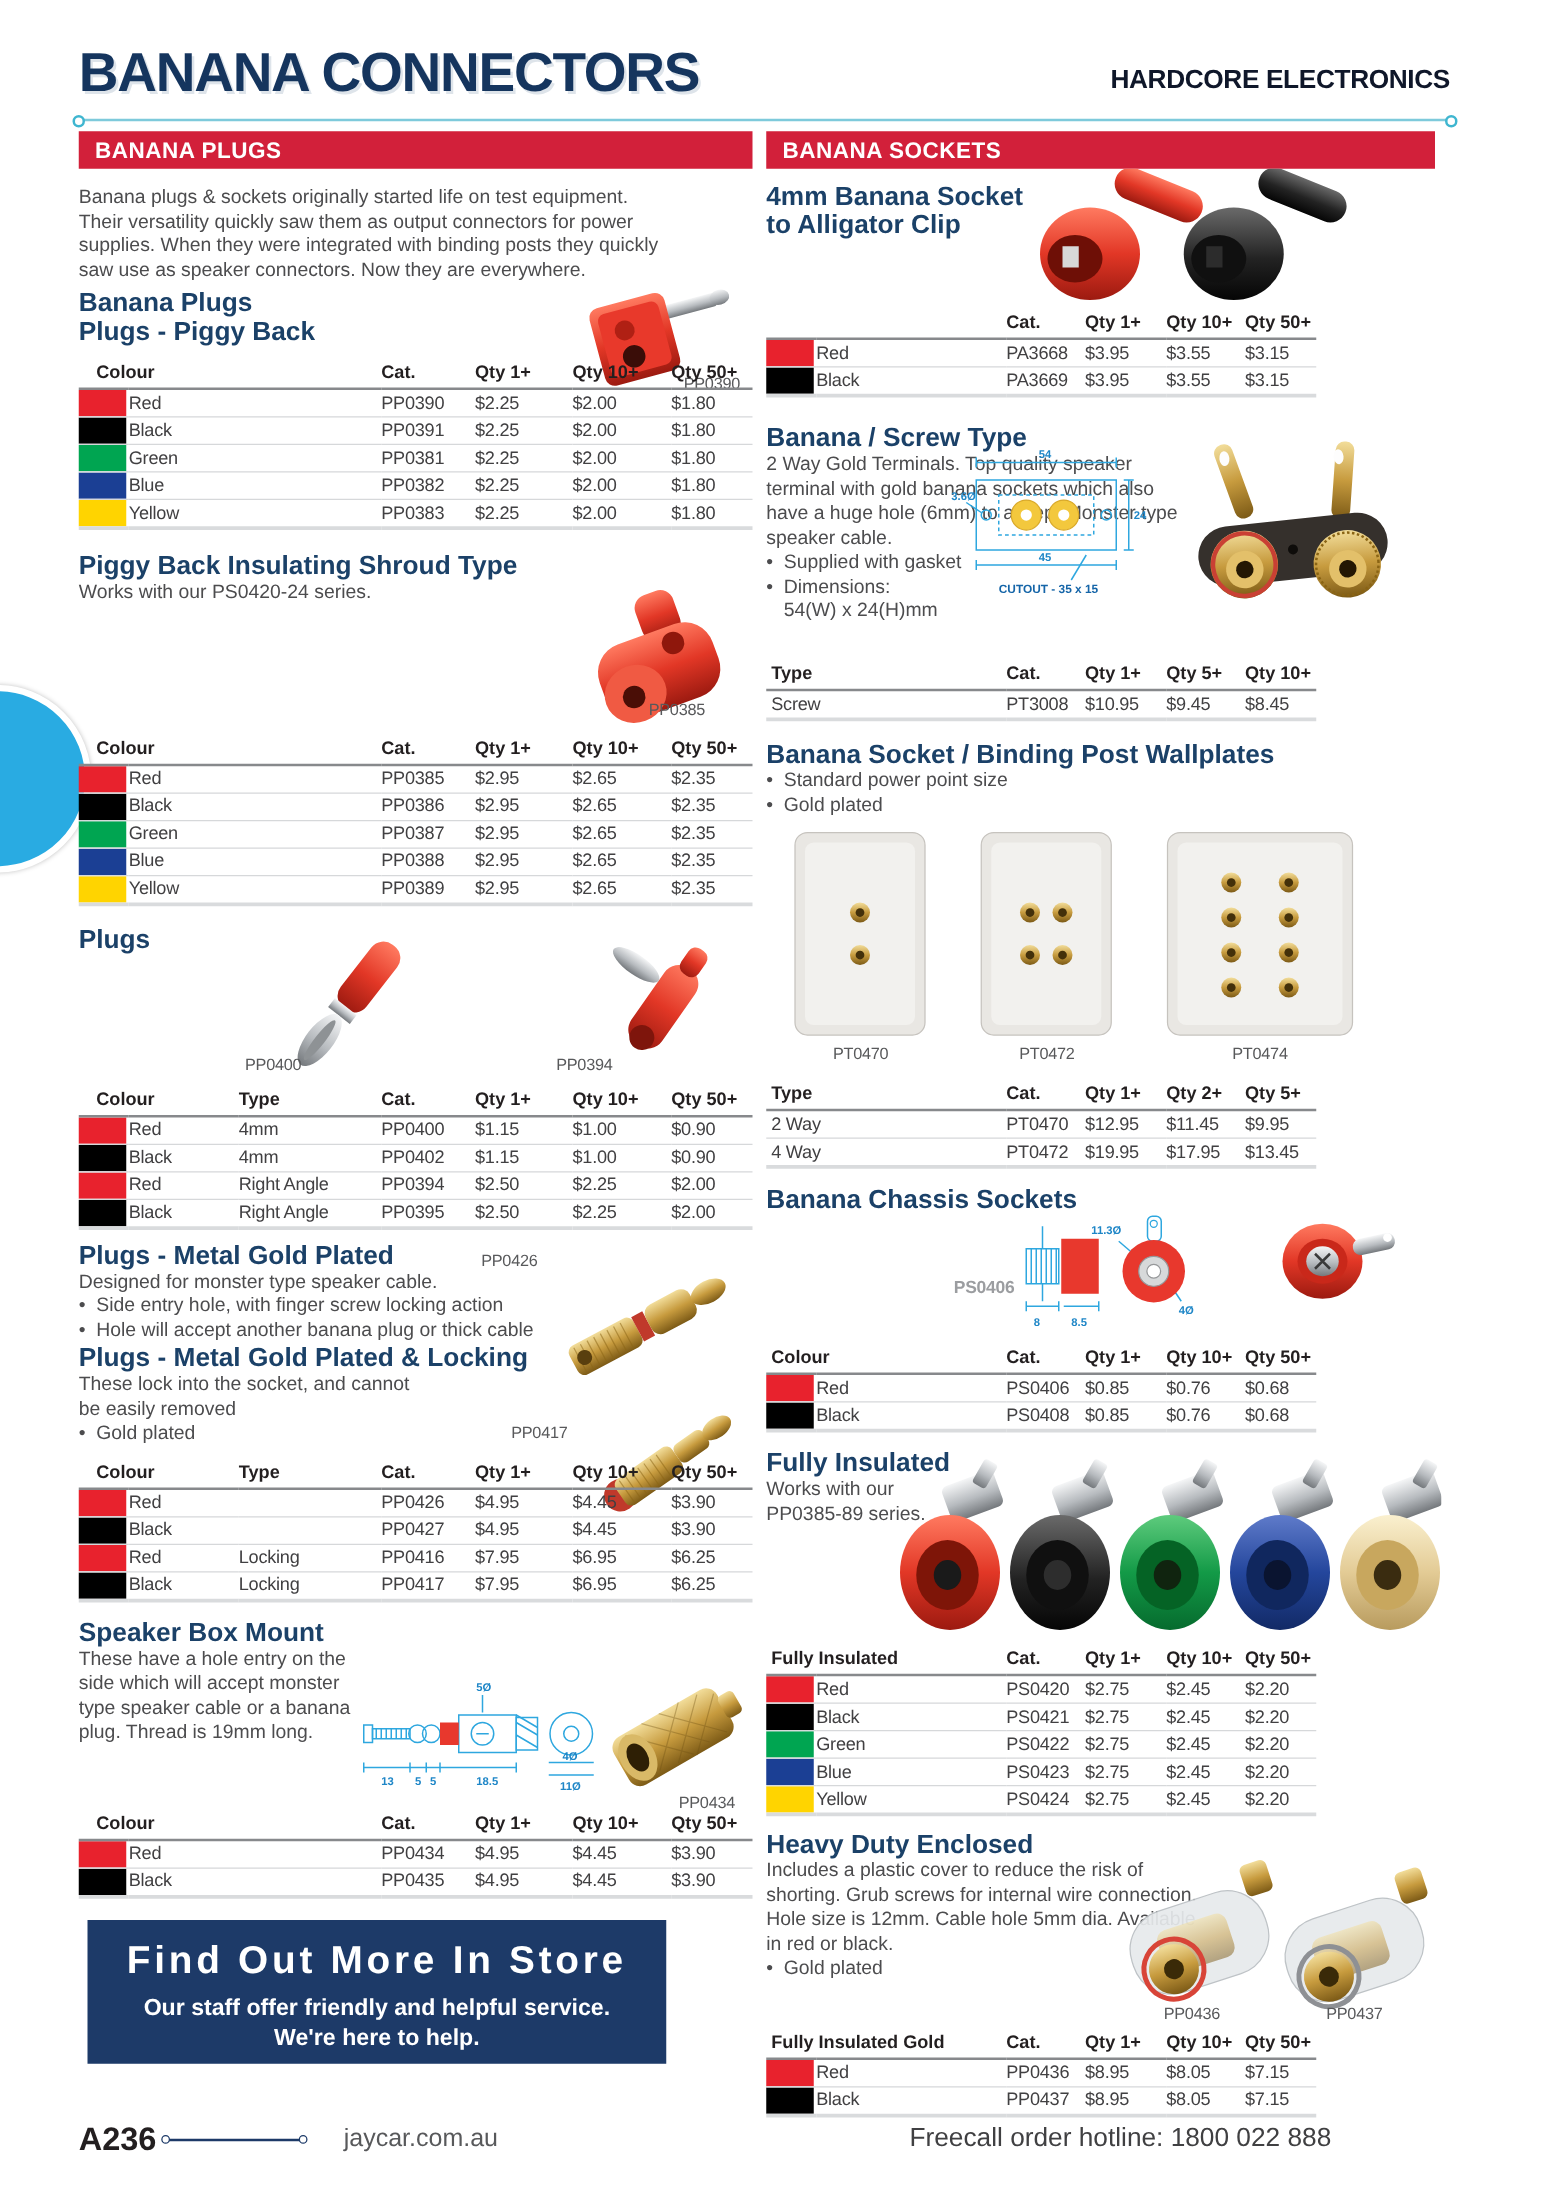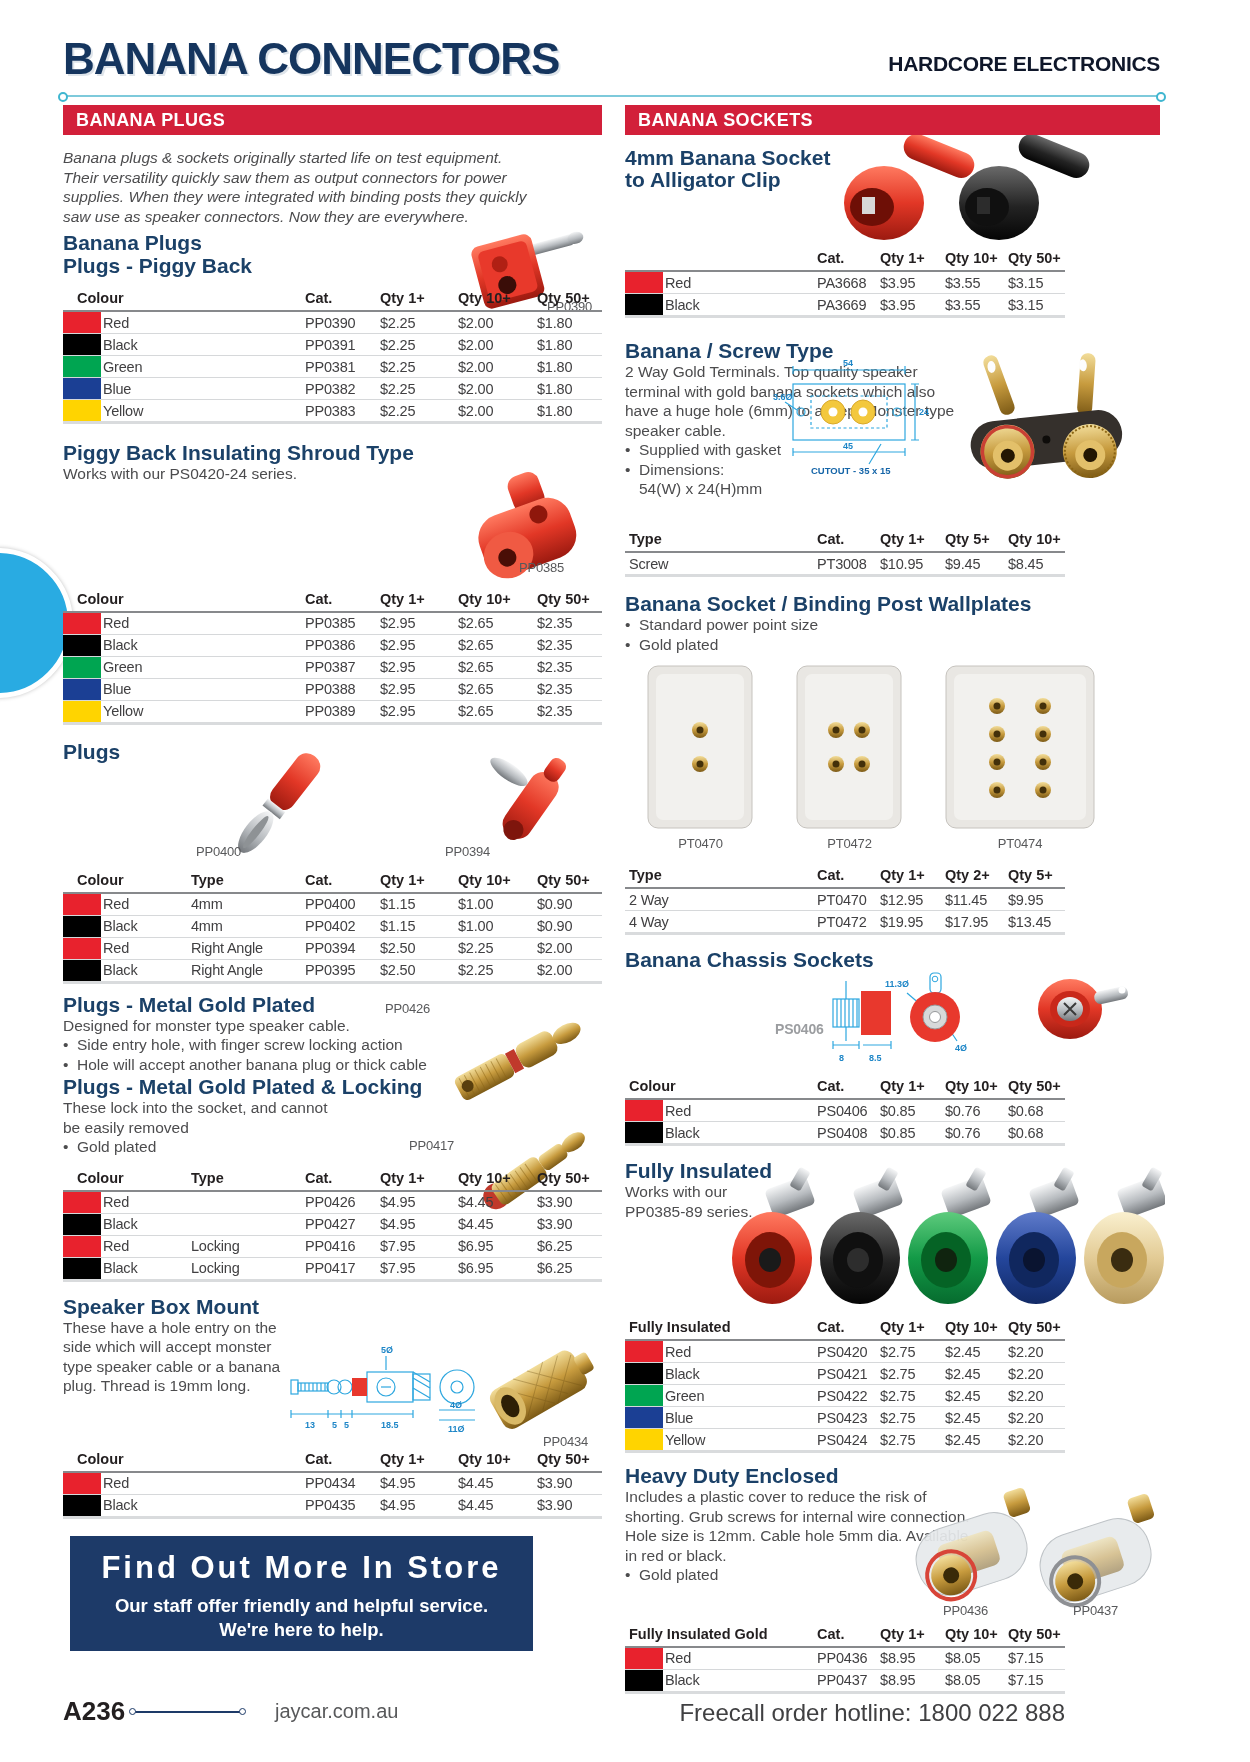--- a/index.html
+++ b/index.html
@@ -10,21 +10,21 @@
   .main-title{position:absolute;left:63px;top:34px;font-size:44px;font-weight:800;
     color:#15355e;letter-spacing:-1px;text-shadow:2px 2px 0 rgba(160,178,196,.35);}
   .brand{position:absolute;right:90px;top:52px;font-size:21px;font-weight:800;color:#0f172a;letter-spacing:-.3px;}
   .rule{position:absolute;left:66px;right:92px;top:95px;height:2px;background:#7ecadb;}
   .rule::before,.rule::after{content:"";position:absolute;top:-3px;width:6px;height:6px;border:2px solid #3fb6d0;
     background:#fff;border-radius:50%;}
   .rule::before{left:-8px}.rule::after{right:-8px}
   .side-tab{position:absolute;left:-77px;top:548px;width:140px;height:140px;border-radius:50%;
     background:#29abe2;border:5px solid #fff;box-shadow:0 0 4px rgba(0,0,0,.25);}
   
-  .cols{position:absolute;left:63px;top:105px;width:1097px;display:flex;gap:23px;}
+  .cols{position:absolute;left:63px;top:105px;width:1097px;display:flex;gap:11px;}
   .col-l{width:539px;position:relative;}
   .col-r{width:535px;position:relative;}
   .banner{height:30px;background:#d2203a;color:#fff;font-size:18px;font-weight:800;
     letter-spacing:.4px;line-height:30px;padding-left:13px;box-sizing:border-box;}
   h2{font-size:21px;font-weight:800;color:#1b4168;margin:0;line-height:22px;}
   p{margin:0;font-size:15.5px;line-height:19.5px;color:#4c4c4e;}
   .bullet{position:relative;padding-left:14px;}
   .bullet::before{content:"•";position:absolute;left:0;}
   .bullet-cont{padding-left:14px;}
   .img-label{font-size:13px;color:#58595b;letter-spacing:-.2px;}
@@ -49,21 +49,21 @@
   .promo .l1{color:#fff;font-size:31px;font-weight:800;letter-spacing:3px;}
   .promo .l2{color:#fff;font-size:18.5px;font-weight:bold;margin-top:9px;}
   .promo .l3{color:#fff;font-size:18.5px;font-weight:bold;margin-top:2px;}
   
   .footer{position:absolute;left:63px;right:63px;top:1694px;height:40px;}
   .pageno{position:absolute;left:0;top:2px;font-size:26px;font-weight:800;color:#231f20;}
   .frule{position:absolute;left:72px;top:17px;width:105px;height:2px;background:#1d3a68;}
   .frule::before,.frule::after{content:"";position:absolute;top:-3px;width:5px;height:5px;border:1.5px solid #1d3a68;background:#fff;border-radius:50%;}
   .frule::before{left:-6px}.frule::after{right:-6px}
   .site{position:absolute;left:212px;top:6px;font-size:20px;color:#58595b;}
-  .hotline{position:absolute;right:122px;top:5px;font-size:24px;color:#404042;}
+  .hotline{position:absolute;right:122px;top:5px;font-size:21px;color:#404042;}
   
   .dg{font-size:9px;font-weight:bold;fill:#1e86c7;}
   .dgb{font-size:9.5px;font-weight:bold;fill:#1565a8;}
   svg{display:block;}
 </style>
 </head>
 <body>
 
 <svg width="0" height="0" aria-hidden="true">
   <defs>
@@ -110,21 +110,21 @@
   <div class="side-tab"></div>
   <div class="main-title">BANANA CONNECTORS</div>
   <div class="brand">HARDCORE ELECTRONICS</div>
   <div class="rule"></div>
 
   <div class="cols">
 
     <div class="col-l">
       <div class="banner">BANANA PLUGS</div>
 
-      <p style="margin-top:13px;width:472px;font-style:italic;">Banana plugs &amp; sockets originally started life on test equipment. Their versatility quickly saw them as output connectors for power supplies. When they were integrated with binding posts they quickly saw use as speaker connectors. Now they are everywhere.</p>
+      <p style="margin-top:13px;width:472px;">Banana plugs &amp; sockets originally started life on test equipment. Their versatility quickly saw them as output connectors for power supplies. When they were integrated with binding posts they quickly saw use as speaker connectors. Now they are everywhere.</p>
 
       <h2 style="margin-top:6px;">Banana Plugs</h2>
       <h2 style="margin-top:1px;">Plugs - Piggy Back</h2>
 
       <div class="rel">
         <svg class="abs" style="right:-5px;top:-72px;" width="145" height="102" viewBox="0 0 145 102">
           <g transform="rotate(-15 70 50)">
             <rect x="72" y="30" width="44" height="11" rx="3" fill="url(#gSil)"></rect>
             <ellipse cx="119" cy="35" rx="8" ry="6" fill="url(#gSil)"></ellipse>
             <rect x="14" y="18" width="62" height="64" rx="8" fill="url(#gRed)"></rect>

